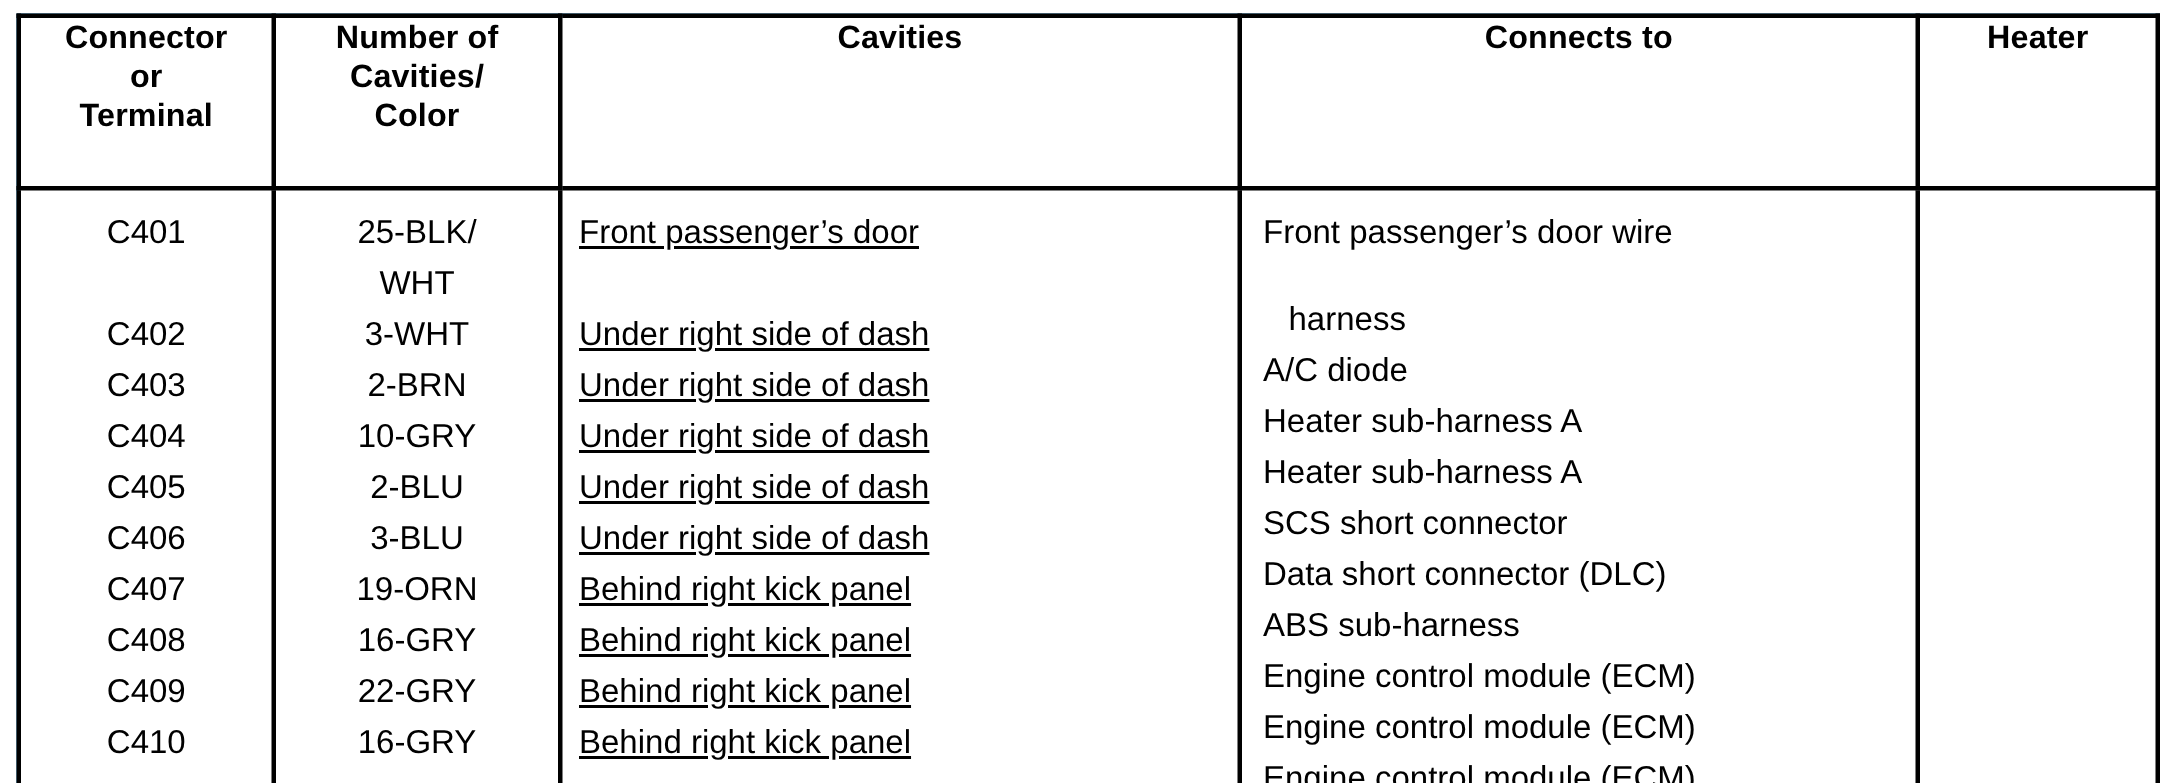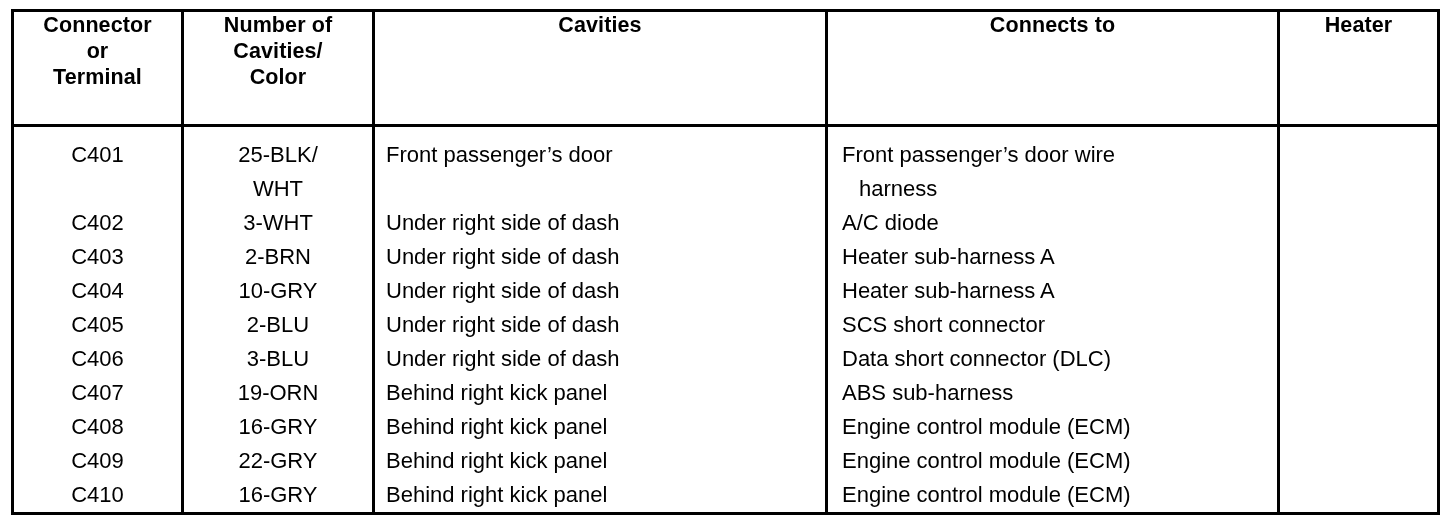--- a/index.html
+++ b/index.html
@@ -86,23 +86,23 @@
   }
   .cell-stack.center { text-align: center; }
   .cell-stack.left   { text-align: left; }
 
   .cell-stack .ln {
     display: block;
     height: 34px;
     overflow: hidden;
   }
   .cell-stack .ln.blank { visibility: hidden; }
-  .cell-stack .ln.cont  { padding-left: 17px; }
-
-  .col-loc .cell-stack  { padding-left: 11px; }
+  .cell-stack .ln.cont  { padding-left: 17px; margin-top: 24px; }
+
+  .col-loc .cell-stack  { padding-left: 11px; text-decoration: underline; }
   .col-conn2 .cell-stack{ padding-left: 14px; }
 
   .notes-empty { display: block; height: 100%; }
 </style>
 </head>
 <body>
 
 <div id="page">
 
   <table class="conn-table">

